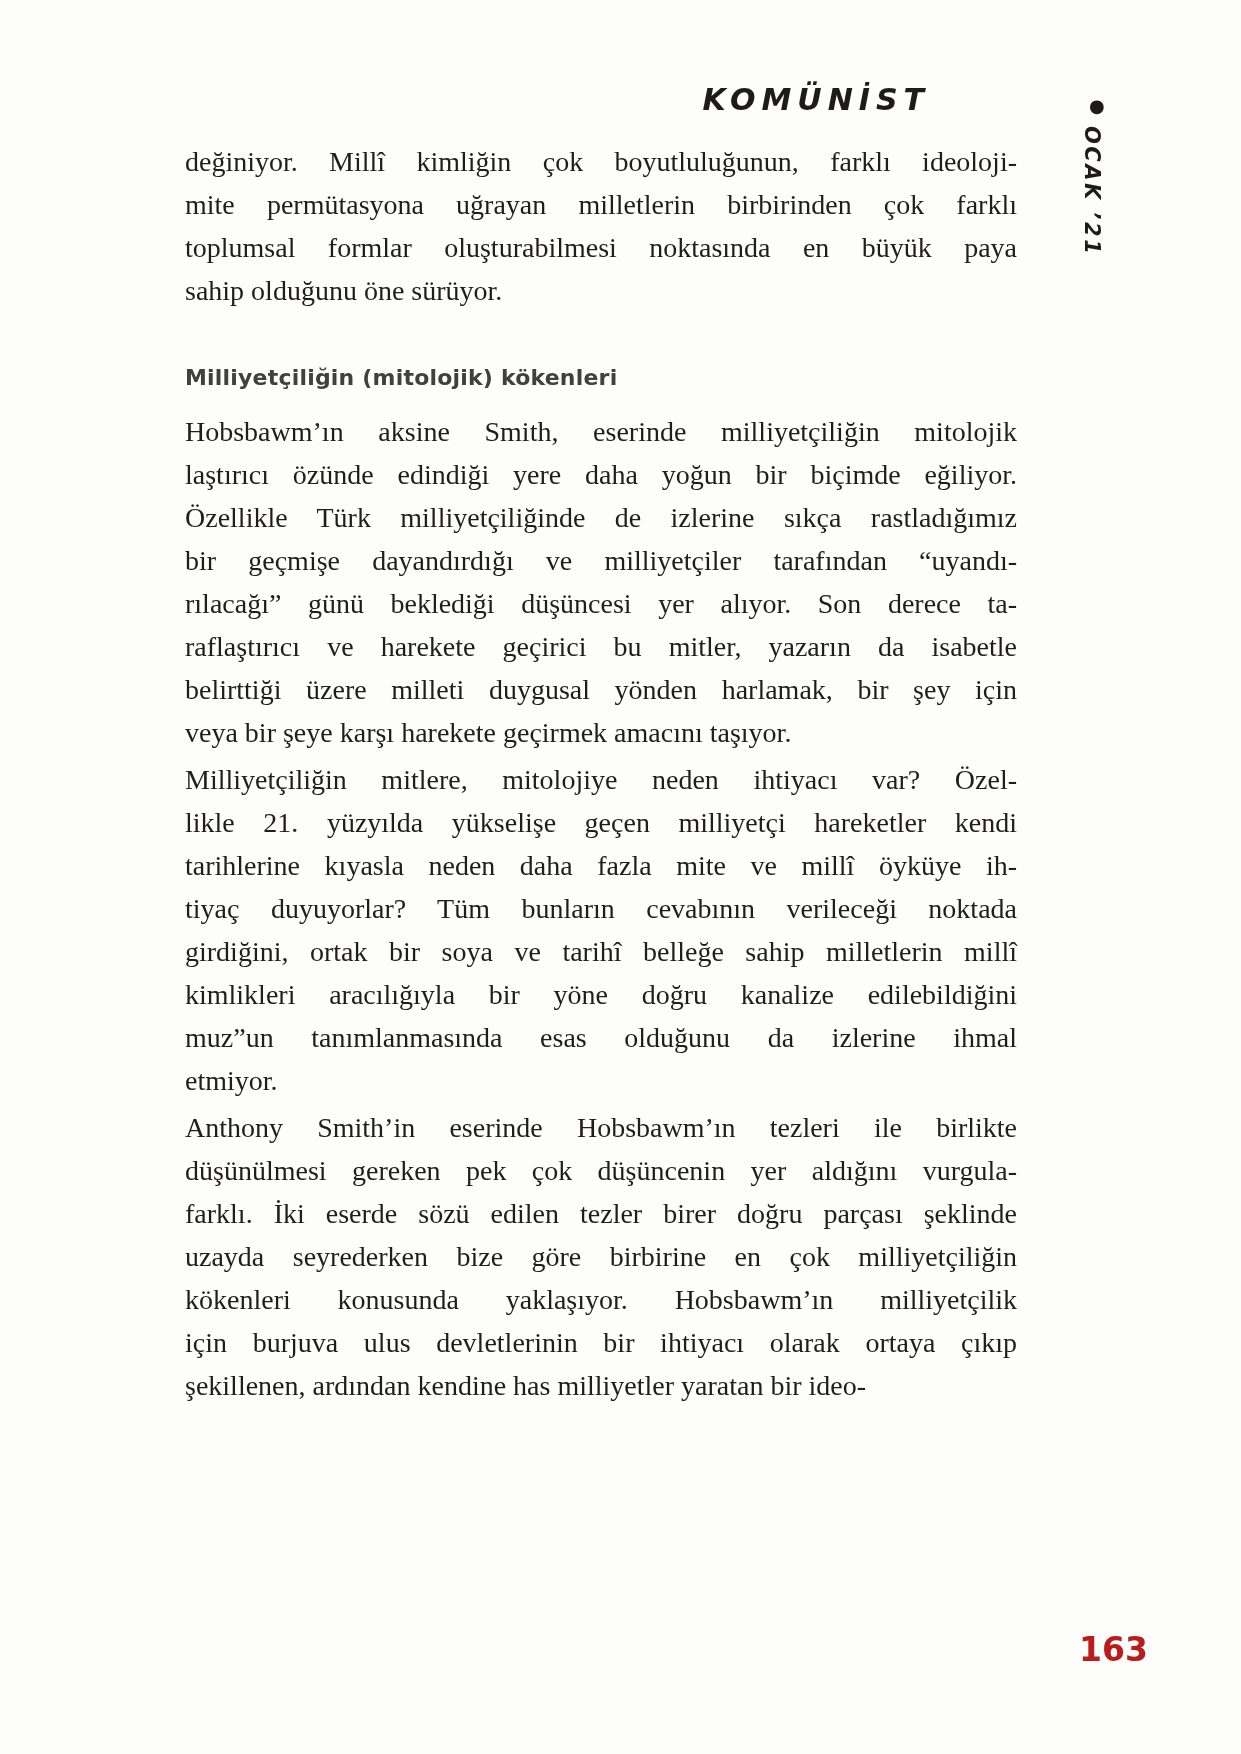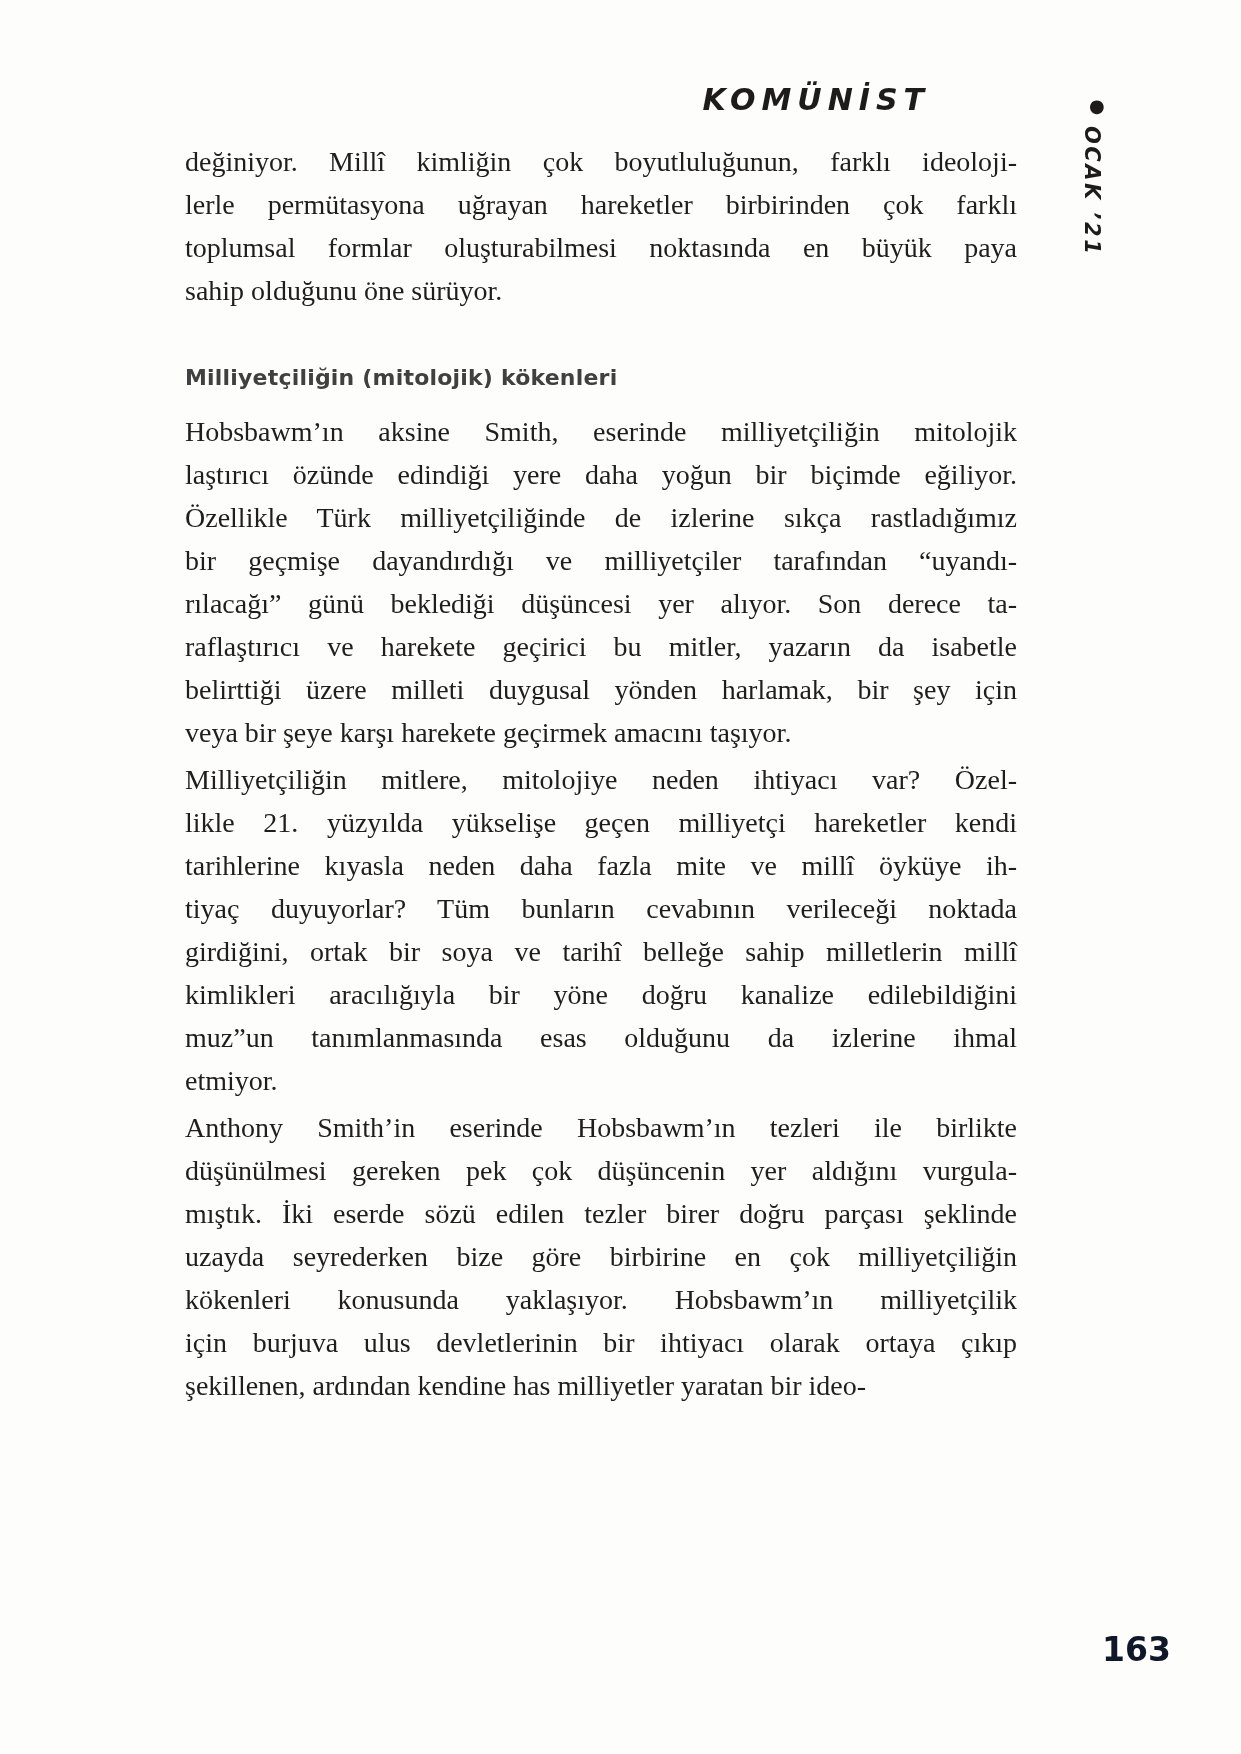--- a/index.html
+++ b/index.html
@@ -46,39 +46,39 @@
 
   .section-heading {
     margin-top: 44px; margin-bottom: 10px;
     font-family: "DejaVu Sans", "Liberation Sans", sans-serif;
     font-weight: bold;
     font-size: 22px; line-height: 44px;
     letter-spacing: 0.2px; color: #404040;
   }
 
   .page-number {
-    position: absolute; top: 1630px; left: 1102px;
+    position: absolute; top: 1630px; left: 1079px;
     font-family: "DejaVu Sans", "Liberation Sans", sans-serif;
-    font-weight: bold; font-size: 33px; color: #0f172a;
+    font-weight: bold; font-size: 33px; color: #b91c1c;
   }
 </style>
 </head>
 <body>
 
 <div class="page">
 
   <div class="magazine-header">KOMÜNİST</div>
   <div class="header-dot">●</div>
   <div class="issue-vertical">OCAK ’21</div>
 
   <div class="text-column">
 
     <div class="para">
       <div class="line">değiniyor. Millî kimliğin çok boyutluluğunun, farklı ideoloji-</div>
-      <div class="line">lerle permütasyona uğrayan hareketler birbirinden çok farklı</div>
+      <div class="line">mite permütasyona uğrayan milletlerin birbirinden çok farklı</div>
       <div class="line">toplumsal formlar oluşturabilmesi noktasında en büyük paya</div>
       <div class="line last">sahip olduğunu öne sürüyor.</div>
     </div>
 
     <div class="section-heading">Milliyetçiliğin (mitolojik) kökenleri</div>
 
     <div class="para">
       <div class="line">Hobsbawm’ın aksine Smith, eserinde milliyetçiliğin mitolojik</div>
       <div class="line">laştırıcı özünde edindiği yere daha yoğun bir biçimde eğiliyor.</div>
       <div class="line">Özellikle Türk milliyetçiliğinde de izlerine sıkça rastladığımız</div>
@@ -96,21 +96,21 @@
       <div class="line">tiyaç duyuyorlar? Tüm bunların cevabının verileceği noktada</div>
       <div class="line">girdiğini, ortak bir soya ve tarihî belleğe sahip milletlerin millî</div>
       <div class="line">kimlikleri aracılığıyla bir yöne doğru kanalize edilebildiğini</div>
       <div class="line">muz”un tanımlanmasında esas olduğunu da izlerine ihmal</div>
       <div class="line last">etmiyor.</div>
     </div>
 
     <div class="para">
       <div class="line">Anthony Smith’in eserinde Hobsbawm’ın tezleri ile birlikte</div>
       <div class="line">düşünülmesi gereken pek çok düşüncenin yer aldığını vurgula-</div>
-      <div class="line">mıştık. İki eserde sözü edilen tezler birer doğru parçası şeklinde</div>
+      <div class="line">farklı. İki eserde sözü edilen tezler birer doğru parçası şeklinde</div>
       <div class="line">uzayda seyrederken bize göre birbirine en çok milliyetçiliğin</div>
       <div class="line">kökenleri konusunda yaklaşıyor. Hobsbawm’ın milliyetçilik</div>
       <div class="line">için burjuva ulus devletlerinin bir ihtiyacı olarak ortaya çıkıp</div>
       <div class="line last">şekillenen, ardından kendine has milliyetler yaratan bir ideo-</div>
     </div>
 
   </div>
 
   <div class="page-number">163</div>
 

